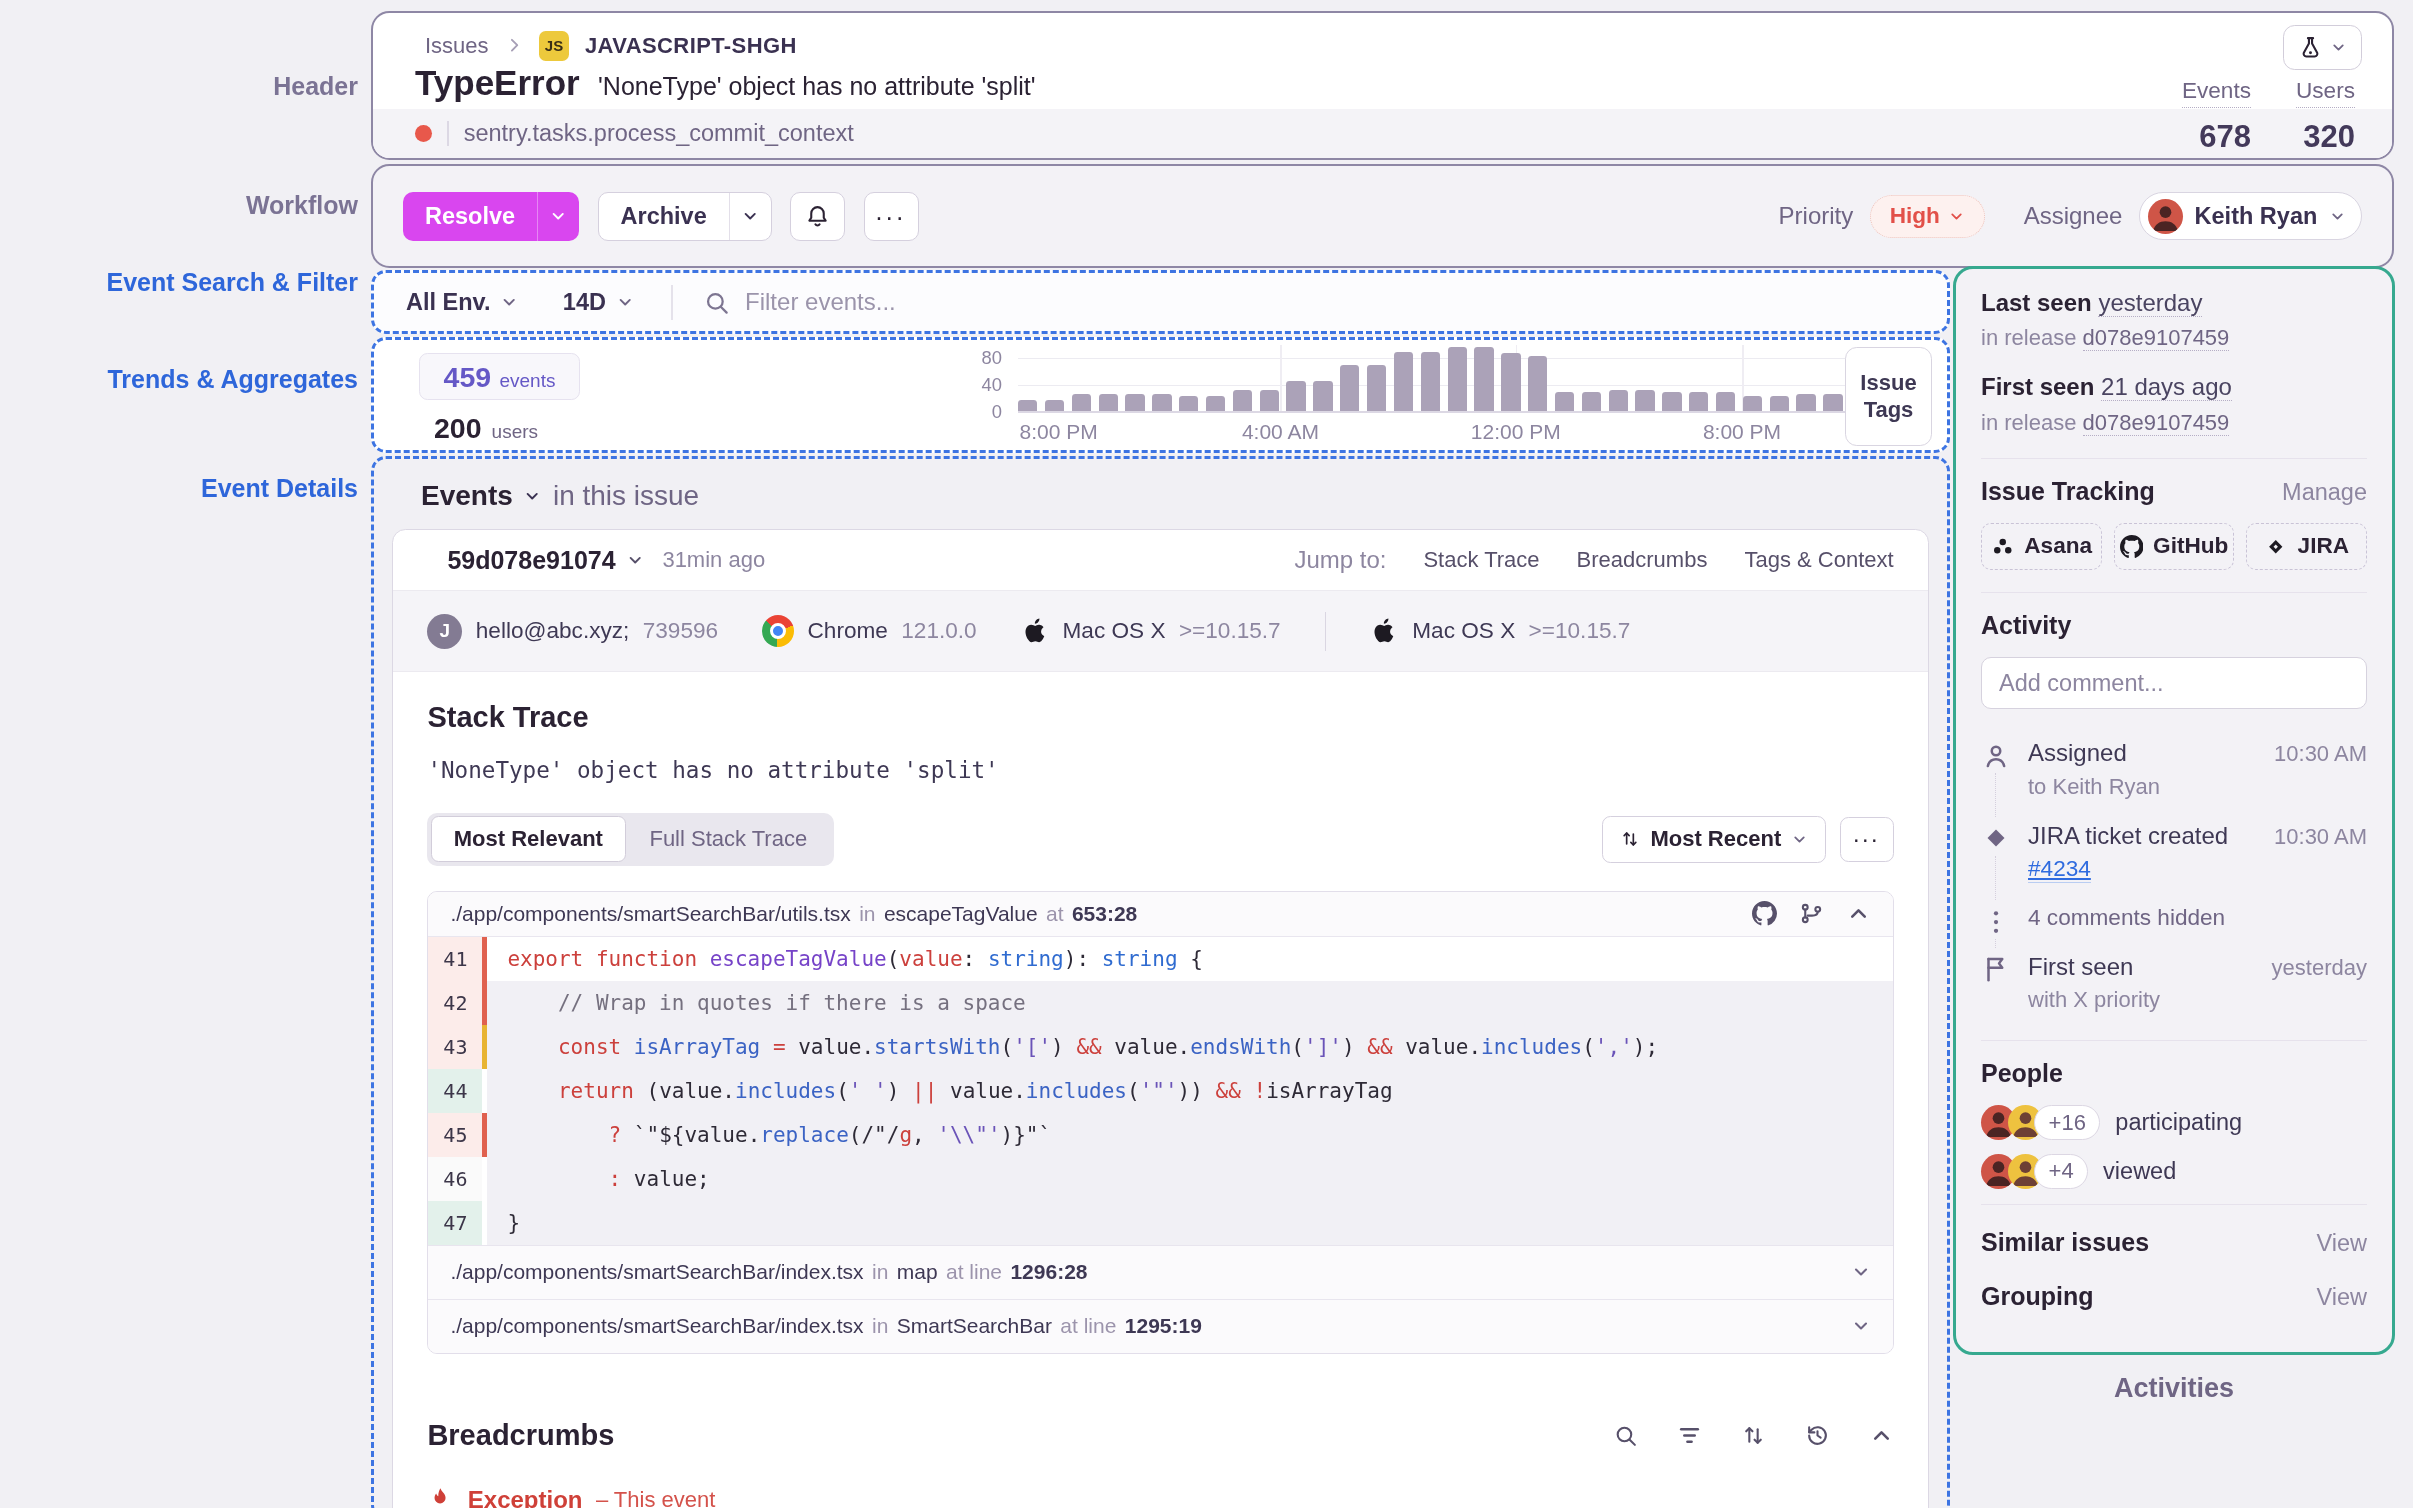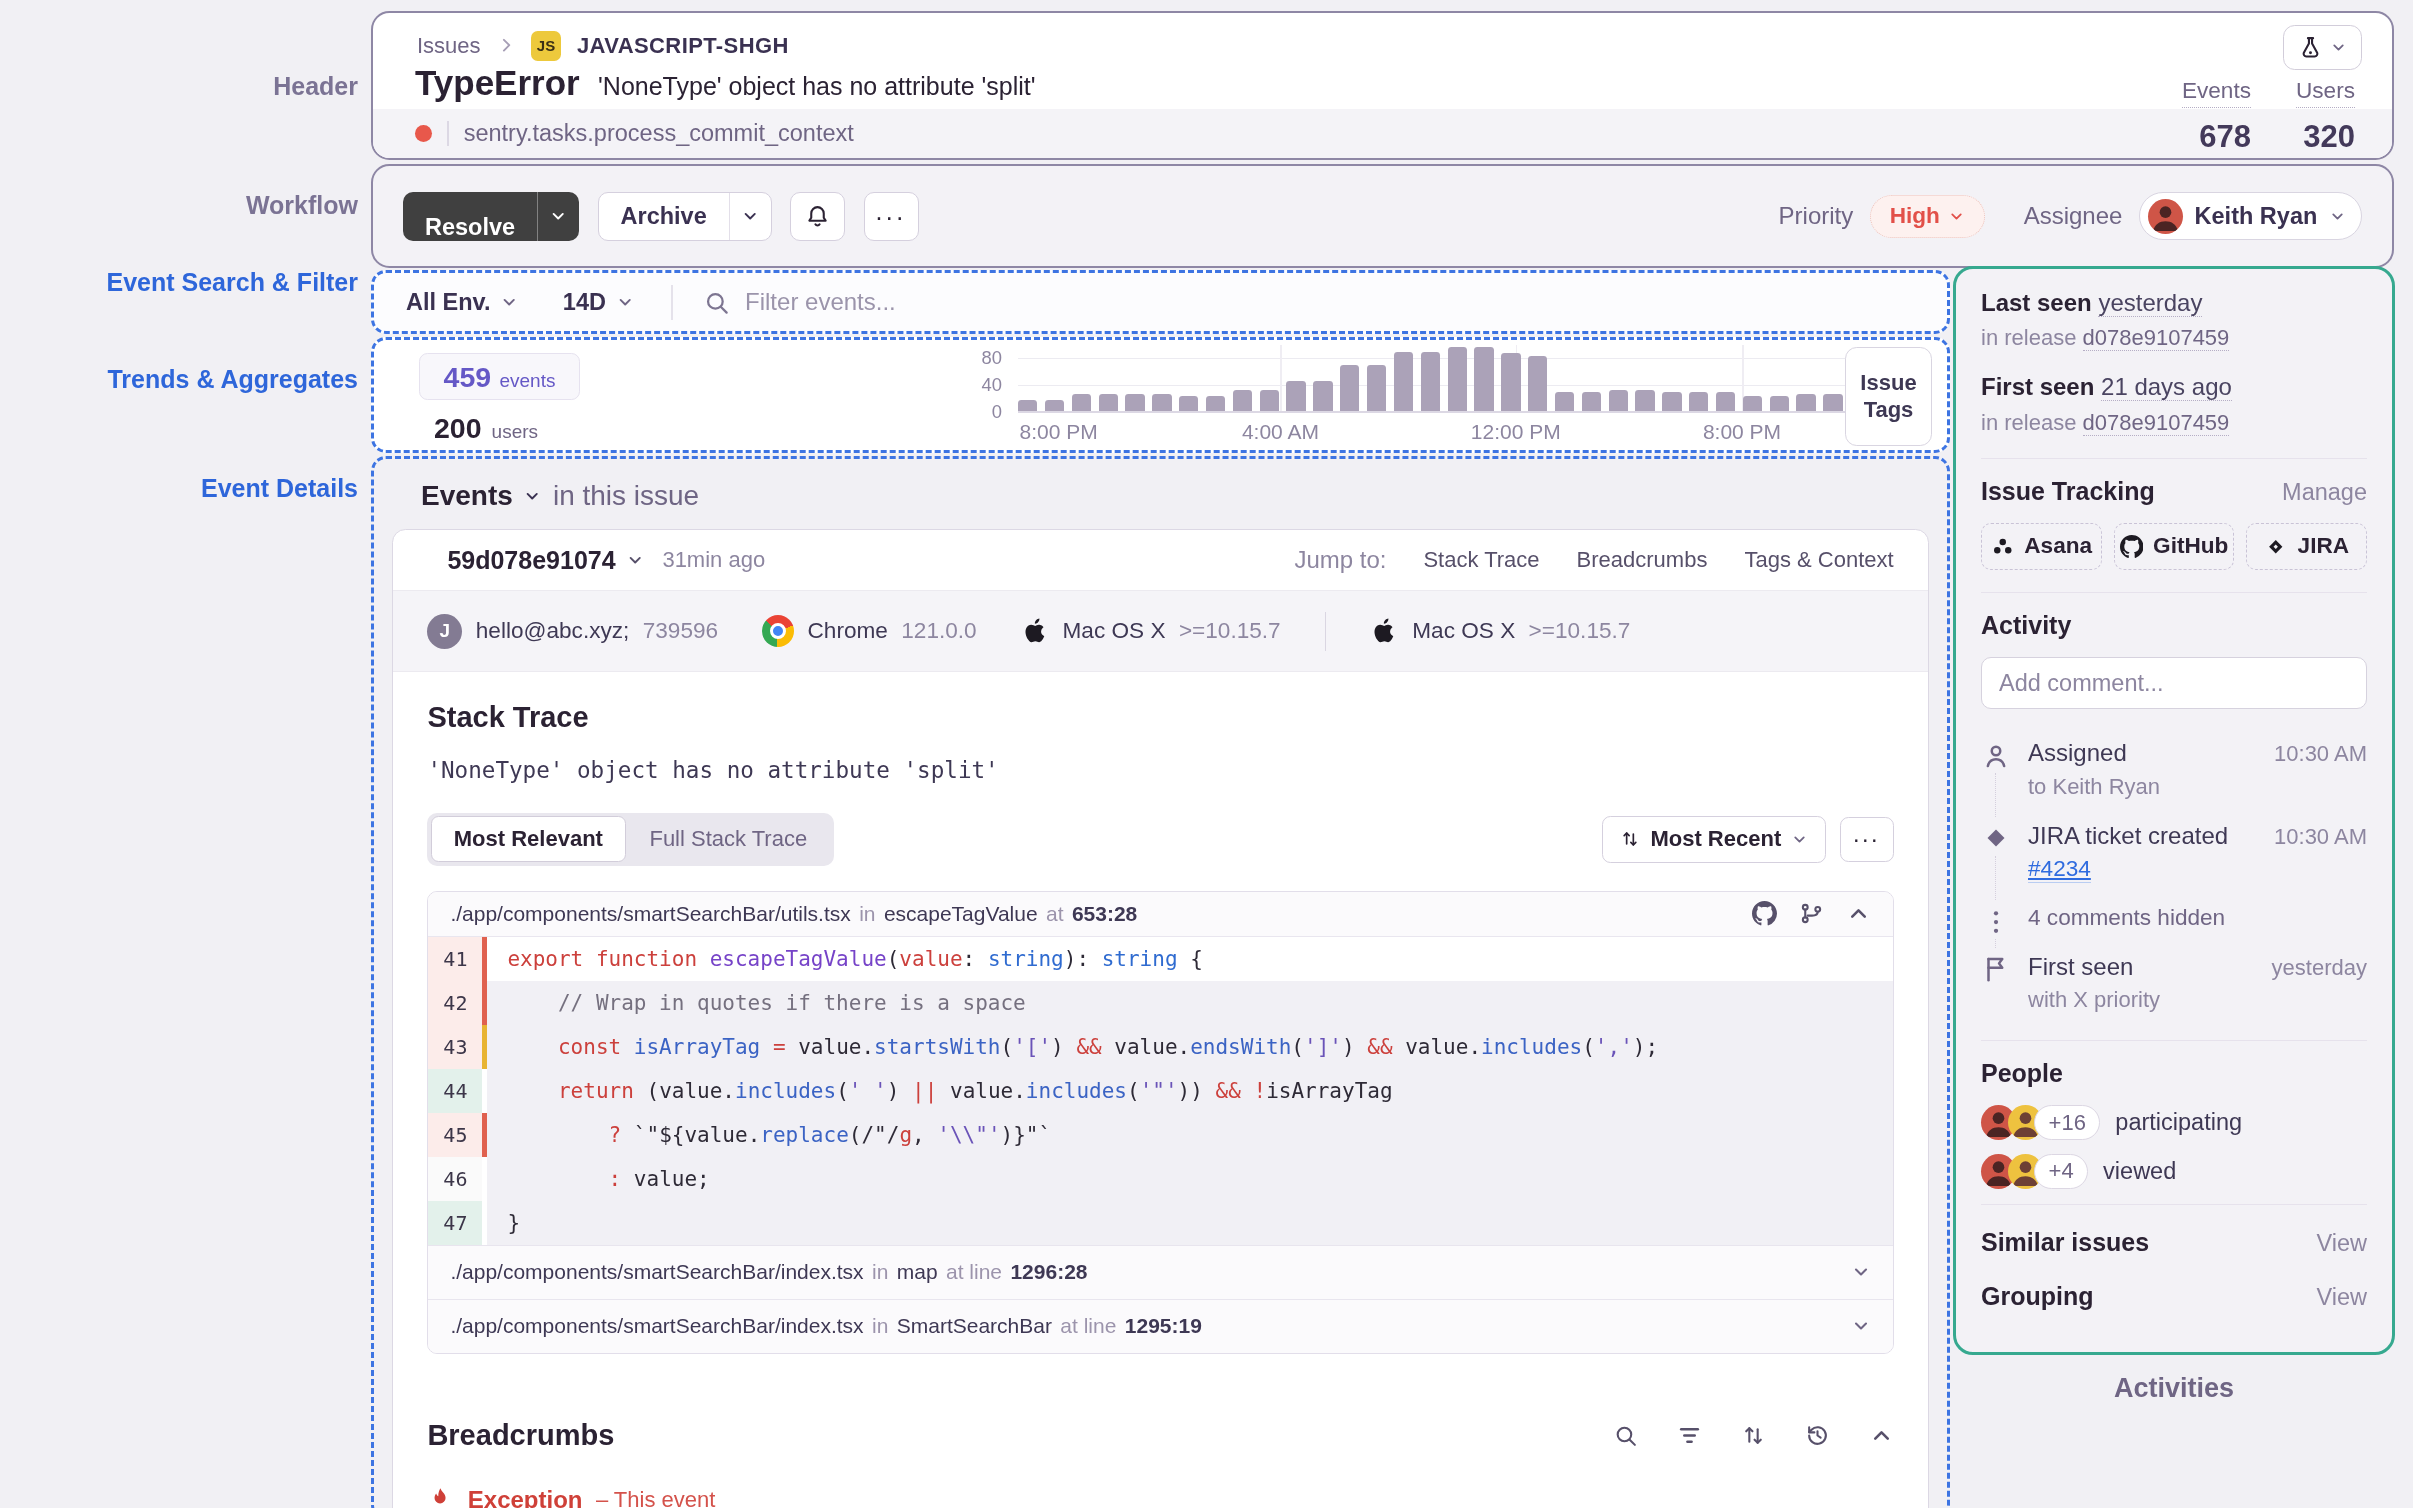--- a/index.html
+++ b/index.html
@@ -23,21 +23,21 @@
   #header-box { top:11px; height:149px; background:#ffffff; overflow:hidden; }
   #workflow-box { top:164px; height:104px; background:#f3f2f6; display:flex; align-items:center; padding:0 30px; }
   .dash-box { position:absolute; left:371px; width:1579px; border:3.4px dashed #3d74e2; border-radius:15px; }
   #search-box { top:270px; height:64px; background:#fcfcfe; display:flex; align-items:center; padding:0 32px; }
   #trends-box { top:337px; height:116px; background:#ffffff; }
   #details-box { top:456px; height:1064px; }
   #sidebar-box { position:absolute; left:1953px; top:266px; width:442px; height:1089px;
     border:3.4px solid #36a98f; border-radius:20px; background:#f3f2f6; padding:20px 25px; overflow:hidden; }
 
   
-  .crumbs { position:absolute; left:44px; top:15px; height:35px; display:flex; align-items:center; gap:16px; }
+  .crumbs { position:absolute; left:52px; top:15px; height:35px; display:flex; align-items:center; gap:16px; }
   .crumb-root { font-size:22px; color:#6f6584; }
   .crumb-sep { width:18.4px; height:18.4px; color:#a79fb6; }
   .js-badge { width:30px; height:30px; border-radius:6.7px; background:#edc93c; color:#3a2f16;
     font-size:15px; font-weight:bold; display:flex; align-items:center; justify-content:center; }
   .crumb-project { font-size:22px; color:#3a3151; font-weight:bold; letter-spacing:0.4px; }
   .title-row { position:absolute; left:42px; top:50px; display:flex; align-items:baseline; gap:18.4px; white-space:nowrap; }
   .issue-type { font-size:35px; font-weight:bold; color:#2b2233; }
   .issue-msg { font-size:25px; color:#2b2233; }
   .culprit-band { position:absolute; left:0; right:0; bottom:0; height:49px; background:#f4f3f7;
     display:flex; align-items:center; padding-left:42px; gap:15px; }
@@ -50,21 +50,21 @@
   .flask-btn .ch { width:17px; height:17px; color:#6f6584; }
   #header-stats { position:absolute; right:37px; top:65px; display:flex; gap:45px; z-index:2; }
   .hstat { display:flex; flex-direction:column; align-items:flex-end; }
   .hstat .lbl { font-size:22.6px; color:#6f6584; border-bottom:1.7px dotted #b5aec5; padding-bottom:2.5px; }
   .hstat .val { font-size:31px; font-weight:bold; color:#43395a; margin-top:11px; }
 
   
   .btn { display:flex; align-items:center; border-radius:10px; font-size:23.5px; height:49px; }
   .btn .chpart { display:flex; align-items:center; justify-content:center; width:42px; height:100%; }
   .btn .ch { width:18.4px; height:18.4px; }
-  .btn-resolve { background:#404040; color:#fff; font-weight:bold;align-items:flex-end; }
+  .btn-resolve { background:#d946ef; color:#fff; font-weight:bold; }
   .btn-resolve .main { padding:0 22px; }
   .btn-resolve .chpart { border-left:0.8px solid rgba(255,255,255,.35); }
   .btn-white { background:#fff; border:1.7px solid #d5d0de; color:#3a3151; font-weight:bold; }
   .btn-white .main { padding:0 22px; }
   .btn-white .chpart { border-left:0.8px solid #e3dfe9; color:#3a3151; }
   .icon-btn { width:55px; height:49px; background:#fff; border:1.7px solid #d5d0de; border-radius:10px;
     display:flex; align-items:center; justify-content:center; color:#2b2233; }
   .icon-btn .ib { width:25px; height:25px; }
   .wf-left { display:flex; align-items:center; gap:18.4px; }
   .wf-right { margin-left:auto; display:flex; align-items:center; gap:17px; }

